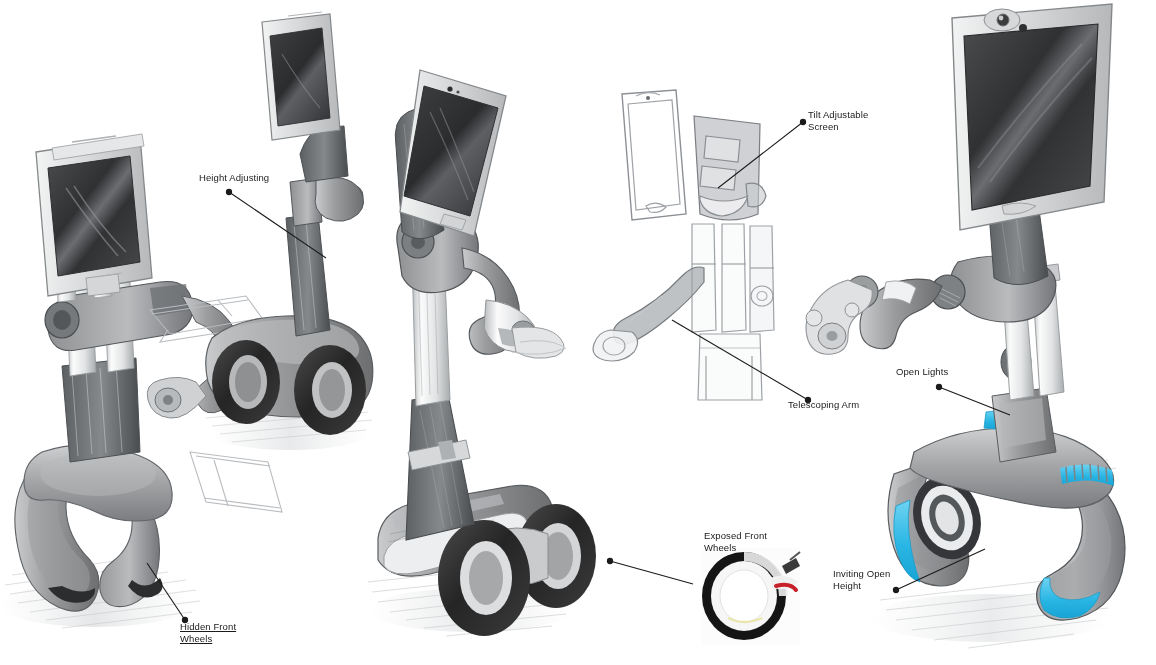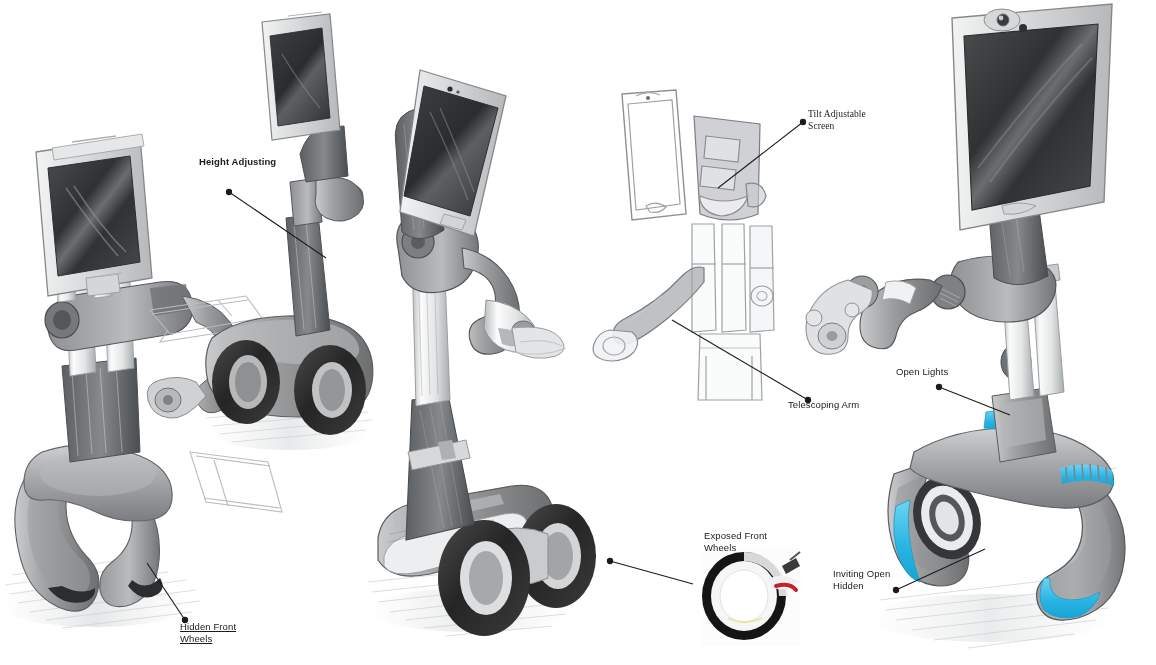--- a/index.html
+++ b/index.html
@@ -495,31 +495,31 @@
     <ellipse cx="744" cy="596" rx="24" ry="26" fill="#ffffff" stroke="#e2e2e2" stroke-width="1"></ellipse>
     <path d="M744 552 A44 44 0 0 1 788 596 L779 596 A35 35 0 0 0 744 561 Z" fill="#ededed" opacity=".9"></path>
     <path d="M770 578 Q786 572 798 582 Q788 592 772 588 Z" fill="#f0f0f0"></path>
     <path d="M776 586 Q790 582 796 590" stroke="#c8202a" stroke-width="4" fill="none" stroke-linecap="round"></path>
     <path d="M782 566 L796 558 L800 566 L786 574 Z" fill="#3a3a3a"></path>
     <path d="M790 560 L800 552" stroke="#555" stroke-width="2"></path>
     <path d="M728 618 Q744 626 762 618" stroke="#e8e49a" stroke-width="2.4" fill="none" opacity=".8"></path>
   </g>
 </svg>
 
-<div class="callout" style="left:199px;top:156px;font-weight:bold;">Height Adjusting</div>
-
-<div class="callout" style="left:808px;top:109px;font-family:Liberation Serif, serif;">Tilt Adjustable
+<div class="callout" style="left:199px;top:172px;">Height Adjusting</div>
+
+<div class="callout" style="left:808px;top:109px;">Tilt Adjustable
 Screen</div>
 
 <div class="callout" style="left:788px;top:399px;">Telescoping Arm</div>
 
 <div class="callout" style="left:896px;top:366px;">Open Lights</div>
 
 <div class="callout" style="left:704px;top:530px;">Exposed Front
 Wheels</div>
 
 <div class="callout" style="left:833px;top:568px;">Inviting Open
-Hidden</div>
+Height</div>
 
 <div class="callout" style="left:180px;top:621px;text-decoration:underline;">Hidden Front
 Wheels</div>
 
 </div>
 
 </body></html>

